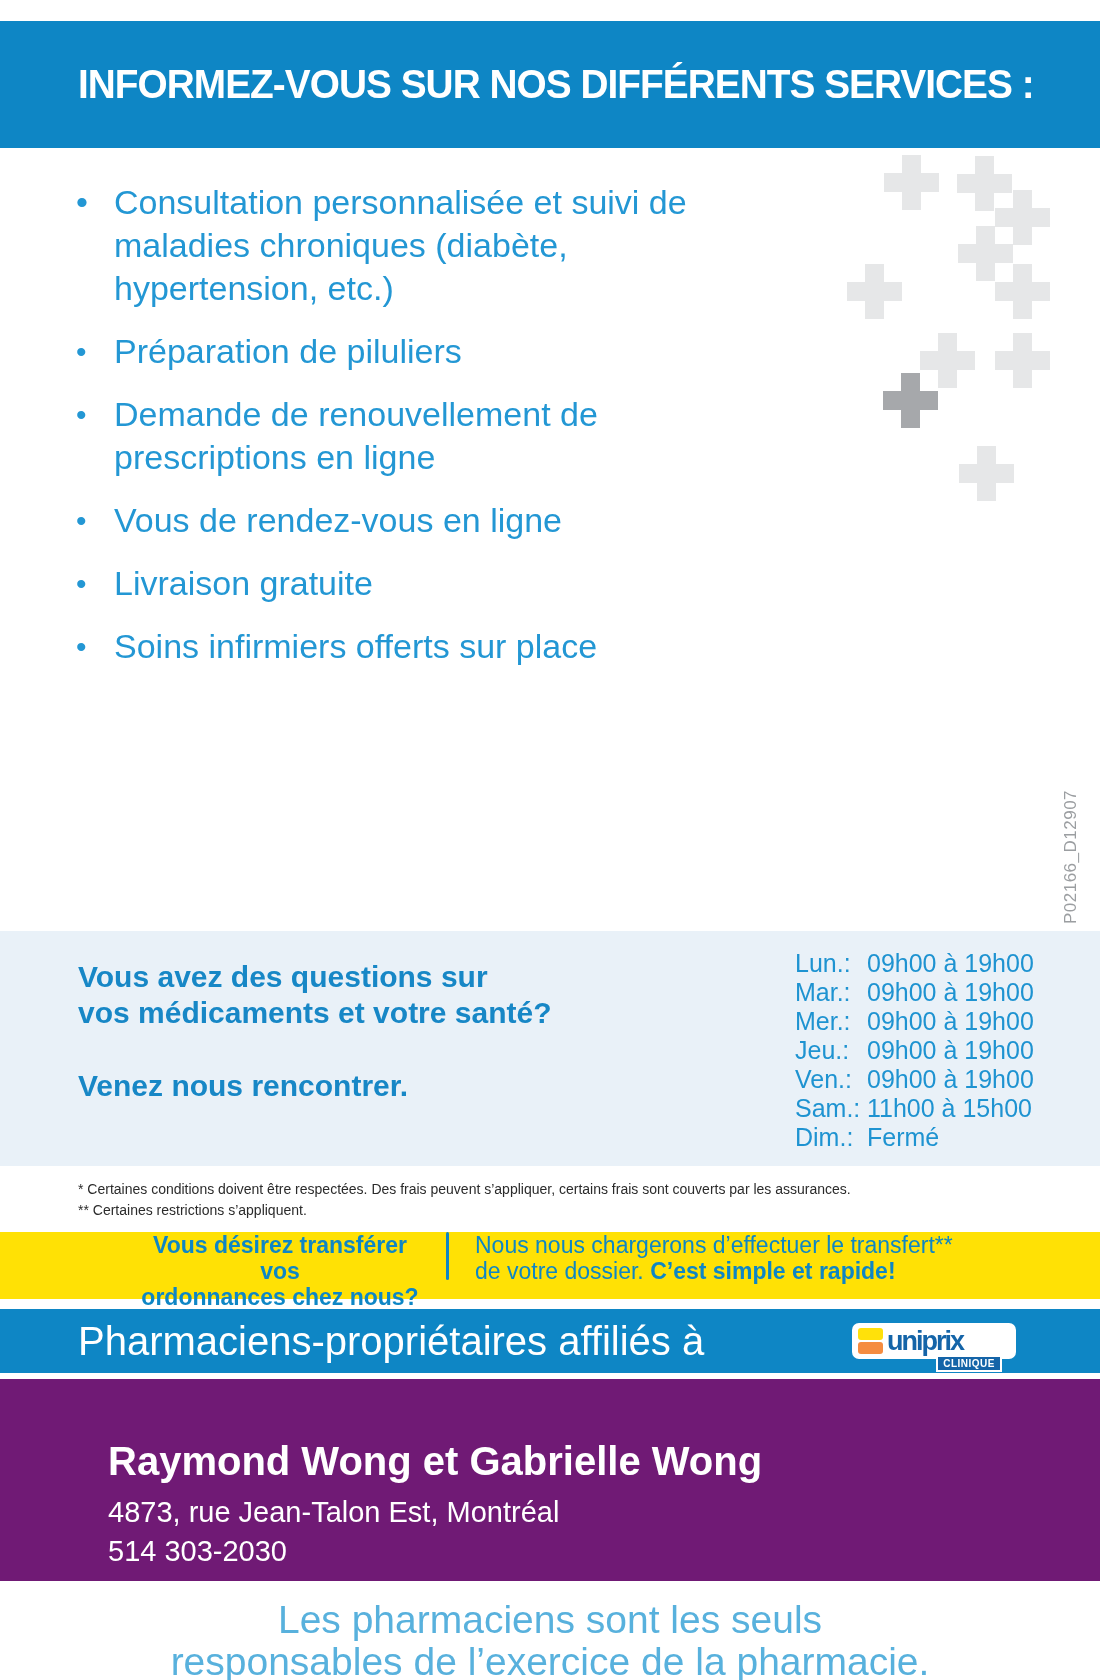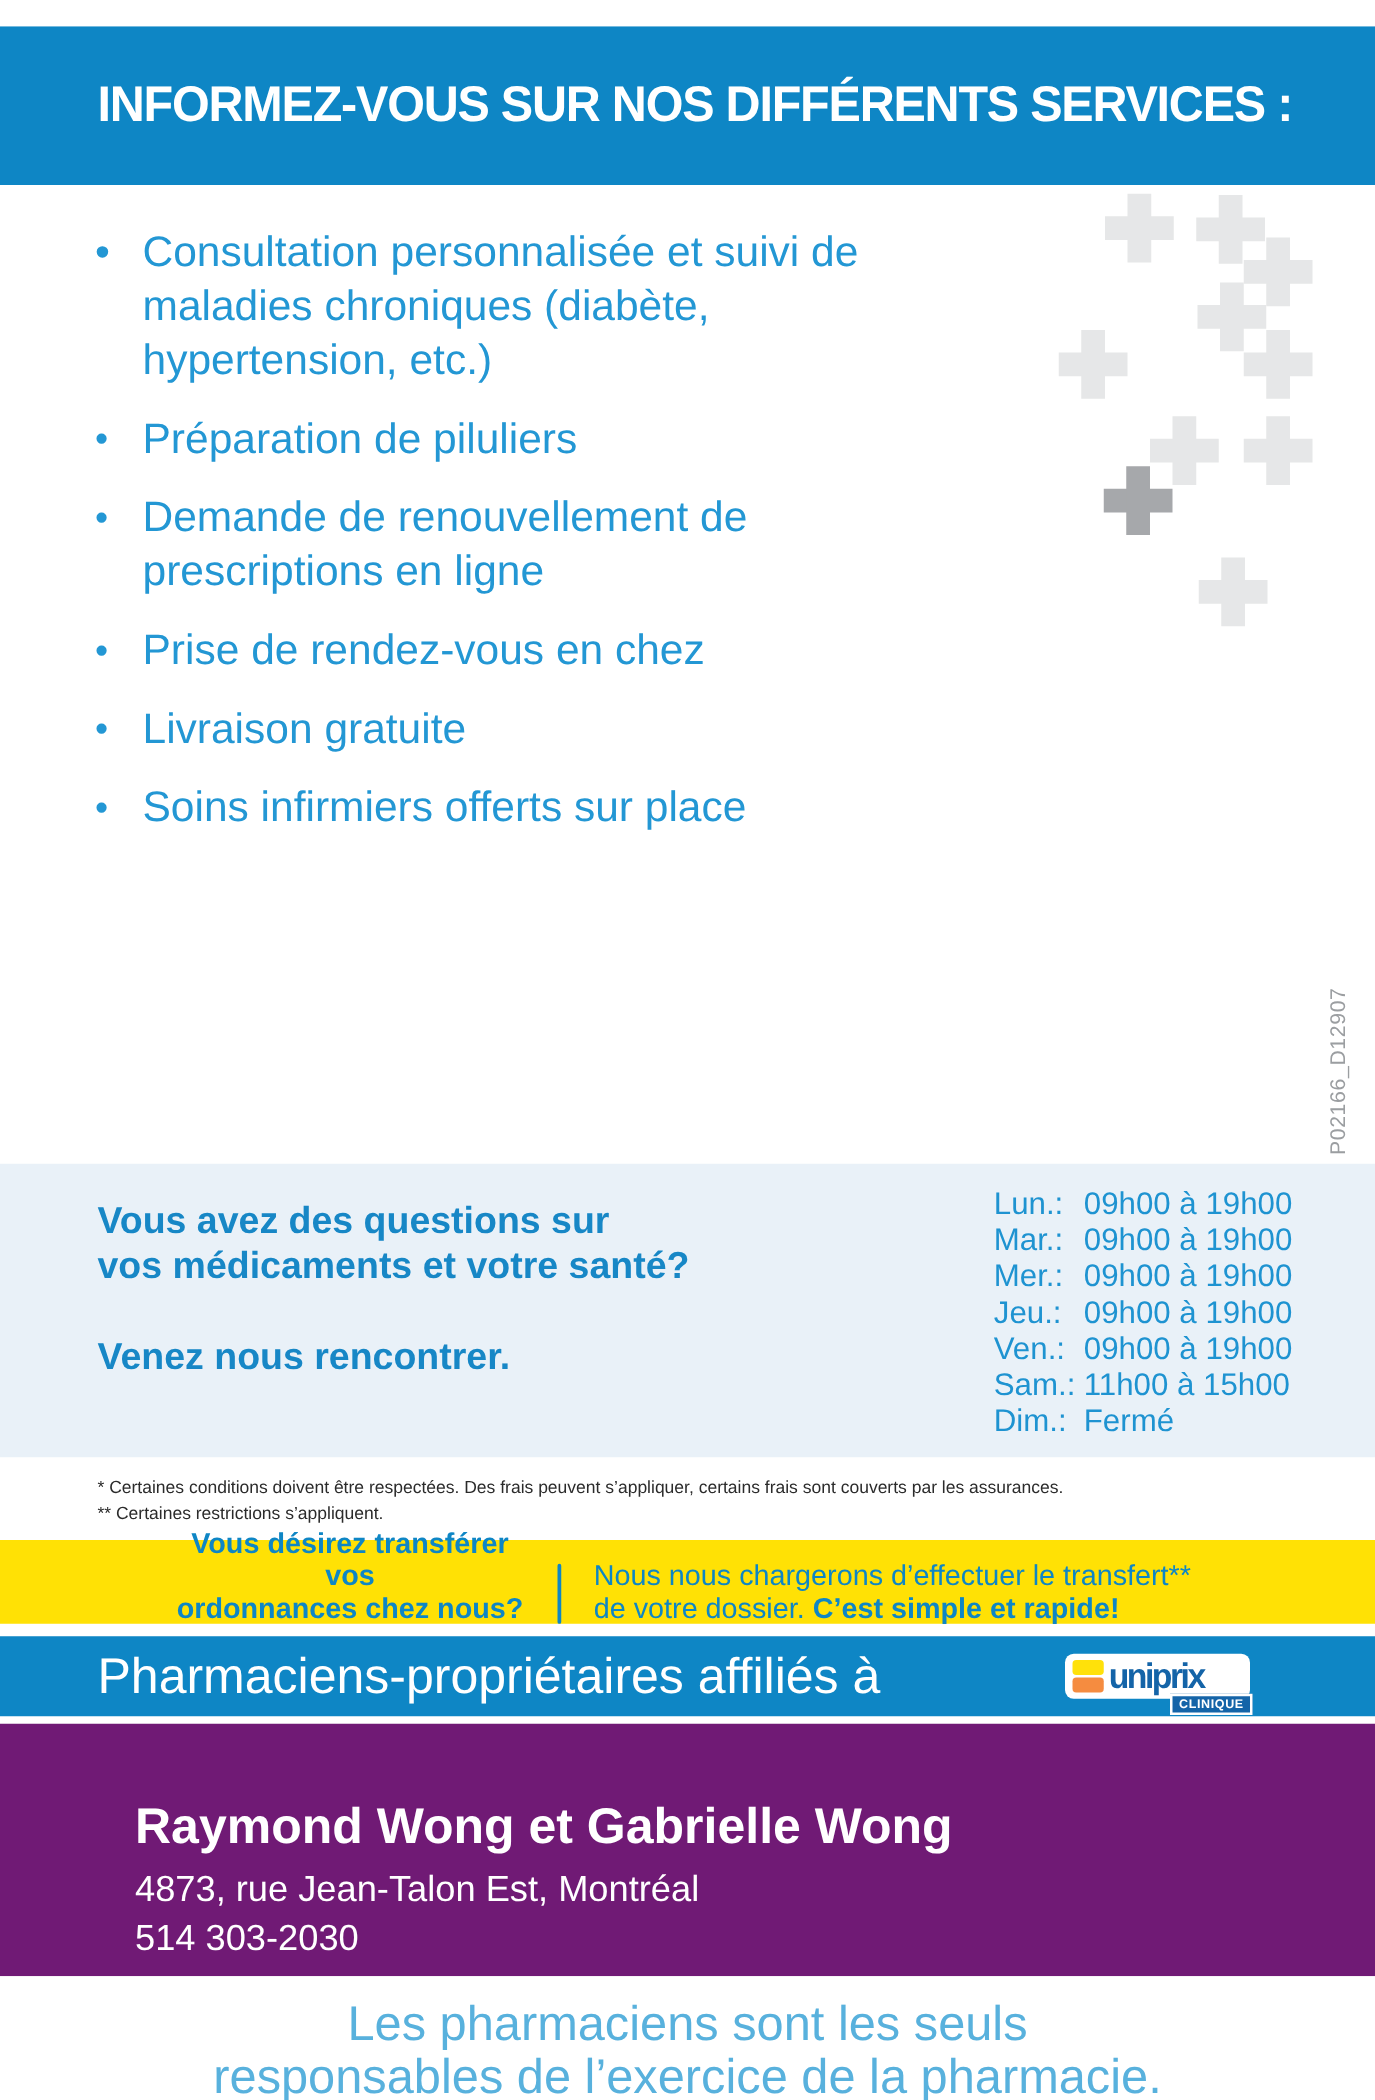--- a/index.html
+++ b/index.html
@@ -30,31 +30,31 @@
   .invite{position:absolute;left:78px;top:138px;font-size:30px;font-weight:700;}
   .hours{position:absolute;left:795px;top:18px;font-size:25px;color:#1e93d1;}
   .hrow{display:flex;height:29px;align-items:center;}
   .hrow .day{width:72px;}
   .hrow .time{white-space:nowrap;}
 
   
   .fineprint{position:absolute;left:0;top:1145px;width:1100px;height:66px;background:#ffffff;color:#2b2b2b;padding:13px 0 0 78px;font-size:14px;line-height:21px;}
 
   
-  .transfer{position:absolute;left:0;top:1211px;width:1100px;height:67px;background:#ffe105;display:flex;align-items:flex-end;color:#0e86c5;}
+  .transfer{position:absolute;left:0;top:1211px;width:1100px;height:67px;background:#ffe105;display:flex;align-items:flex-start;color:#0e86c5;}
   .transfer .left{margin-left:140px;width:280px;text-align:center;font-weight:700;font-size:23px;line-height:26px;}
   .transfer .divider{width:3px;height:48px;background:#0e86c5;margin:0 26px;border-radius:2px;}
   .transfer .right{font-size:23px;line-height:26px;}
   .transfer .right b{font-weight:700;}
 
   
   .affiliation{position:absolute;left:0;top:1288px;width:1100px;height:67px;background:#0e86c5;border-bottom:3px solid #ffffff;display:flex;align-items:center;justify-content:space-between;padding:0 100px 0 78px;}
   .affiliation .label{color:#ffffff;font-size:40px;font-weight:400;letter-spacing:0;white-space:nowrap;}
   .logo{position:relative;width:148px;height:36px;}
-  .logo-main{display:flex;align-items:center;width:148px;height:36px;background:#ffffff;border-radius:7px;padding:4px 6px;}
+  .logo-main{display:flex;align-items:center;width:164px;height:36px;background:#ffffff;border-radius:7px;padding:4px 6px;}
   .logo-bars{display:flex;flex-direction:column;gap:2px;margin-right:4px;}
   .logo-bars .bar{width:25px;height:12px;border-radius:3px;}
   .logo-word{color:#1464a8;font-weight:700;font-size:27px;letter-spacing:-2px;line-height:27px;transform:scaleY(1.05);}
   .logo-clinique{position:absolute;right:-2px;bottom:-13px;background:#1464a8;border:2px solid #ffffff;color:#ffffff;font-size:10px;font-weight:700;letter-spacing:.5px;padding:1px 5px;line-height:11px;}
 
   
   .owner{position:absolute;left:0;top:1358px;width:1100px;height:202px;background:#701a75;color:#ffffff;padding:60px 0 0 108px;}
   .owner .names{font-size:40px;font-weight:700;letter-spacing:0;}
   .owner .address{font-size:29px;margin-top:12px;}
   .owner .phone{font-size:29px;margin-top:6px;}
@@ -80,21 +80,21 @@
       <li>
         <span class="dot">•</span>
         <span class="txt">Préparation de piluliers</span>
       </li>
       <li>
         <span class="dot">•</span>
         <span class="txt">Demande de renouvellement de prescriptions en ligne</span>
       </li>
       <li>
         <span class="dot">•</span>
-        <span class="txt">Prise de rendez-vous en chez</span>
+        <span class="txt">Vous de rendez-vous en ligne</span>
       </li>
       <li>
         <span class="dot">•</span>
         <span class="txt">Livraison gratuite</span>
       </li>
       <li>
         <span class="dot">•</span>
         <span class="txt">Soins infirmiers offerts sur place</span>
       </li>
     </ul>

